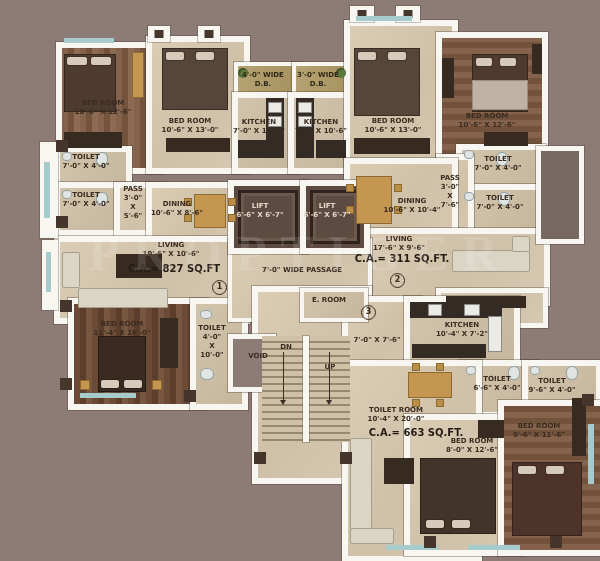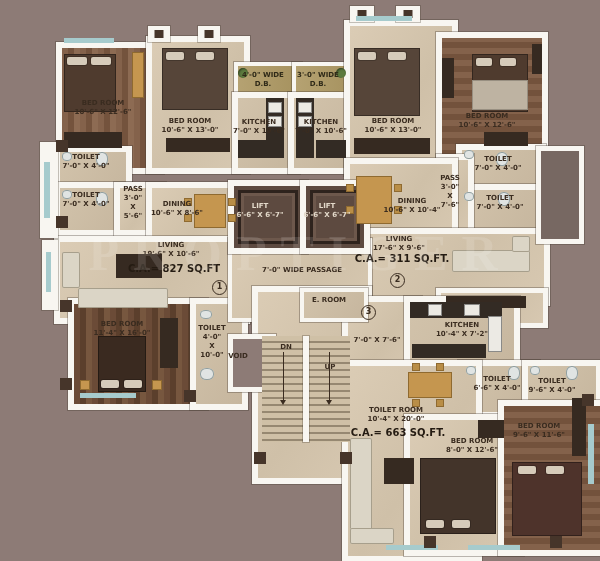--- a/index.html
+++ b/index.html
@@ -259,29 +259,29 @@
 7'-6"</span></div>
   <div class="lab" style="left:412px;top:206px"><span class="rn">DINING</span><span class="rd">10'-6" X 10'-4"</span></div>
   <div class="lab" style="left:399px;top:244px"><span class="rn">LIVING</span><span class="rd">17'-6" X 9'-6"</span></div>
   <div class="ca" style="left:402px;top:258px">C.A.= 311 SQ.FT.</div>
 
   <div class="lab" style="left:377px;top:341px"><span class="rd">7'-0" X 7'-6"</span></div>
   <div class="lab" style="left:462px;top:330px"><span class="rn">KITCHEN</span><span class="rd">10'-4" X 7'-2"</span></div>
   <div class="lab" style="left:497px;top:384px"><span class="rn">TOILET</span><span class="rd">6'-6" X 4'-0"</span></div>
   <div class="lab" style="left:552px;top:386px"><span class="rn">TOILET</span><span class="rd">9'-6" X 4'-0"</span></div>
   <div class="lab" style="left:396px;top:415px"><span class="rn">TOILET ROOM</span><span class="rd">10'-4" X 20'-0"</span></div>
-  <div class="ca" style="left:398px;top:432px">C.A.= 663 SQ.FT.</div>
+  <div class="ca" style="left:416px;top:432px">C.A.= 663 SQ.FT.</div>
   <div class="lab" style="left:472px;top:446px"><span class="rn">BED ROOM</span><span class="rd">8'-0" X 12'-6"</span></div>
   <div class="lab" style="left:539px;top:431px"><span class="rn">BED ROOM</span><span class="rd">9'-6" X 11'-6"</span></div>
 
   <div class="lab lablift" style="left:260px;top:211px"><span class="rn">LIFT</span><span class="rd">6'-6" X 6'-7"</span></div>
   <div class="lab lablift" style="left:327px;top:211px"><span class="rn">LIFT</span><span class="rd">6'-6" X 6'-7"</span></div>
   <div class="lab" style="left:302px;top:271px">7'-0" WIDE PASSAGE</div>
   <div class="lab" style="left:329px;top:301px">E. ROOM</div>
-  <div class="lab" style="left:238px;top:357px">VOID</div>
+  <div class="lab" style="left:258px;top:357px">VOID</div>
   <div class="lab" style="left:286px;top:348px">DN</div>
   <div class="lab" style="left:330px;top:368px">UP</div>
 
   <div class="marker" style="left:212px;top:280px">1</div>
   <div class="marker" style="left:390px;top:273px">2</div>
   <div class="marker" style="left:361px;top:305px">3</div>
 
   <div class="wm">PROPTIGER</div>
 </div>
 

